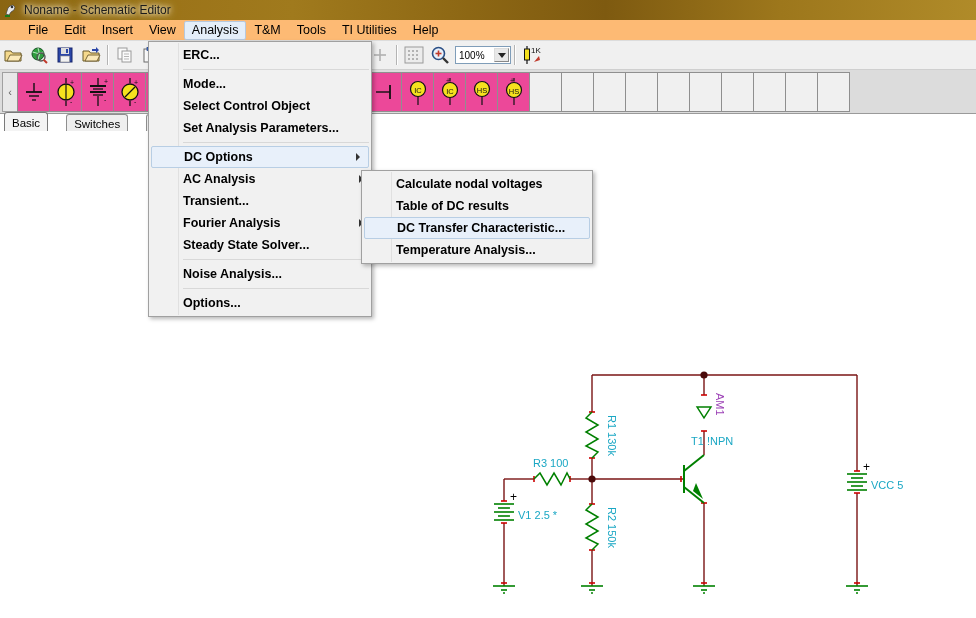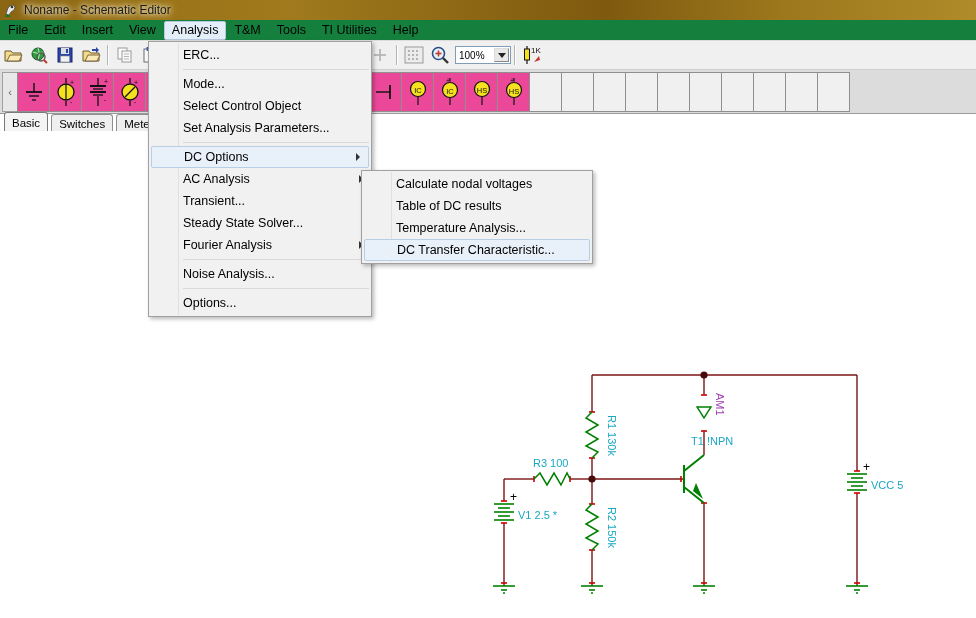--- a/index.html
+++ b/index.html
@@ -24,23 +24,23 @@
     flex: 0 0 auto; position: relative;
   }
   .title-text {
     font-size: 12px; color: #1b1b1b; white-space: nowrap;
     text-shadow: 0 0 4px rgba(255,245,215,0.95), 0 0 8px rgba(255,245,215,0.85), 0 0 12px rgba(255,240,200,0.6);
   }
 
   
   .menubar {
     position: absolute; left: 0; top: 20px; width: 976px; height: 21px;
-    background: #15803d;
+    background: #fdba74;
     border-bottom: 1px solid #dcdcdc;
-    display: flex; align-items: center; padding-left: 0;
+    display: flex; align-items: center; padding-left: 20px;
   }
   .menu-item {
     font-size: 12.5px; color: #000; padding: 2px 8px; height: 19px;
     line-height: 15px; white-space: nowrap; cursor: default;
   }
   .menu-item.active {
     background: #e4eef9;
     border: 1px solid #b6c8dd;
     border-radius: 2px;
     padding: 1px 7px;
@@ -89,21 +89,21 @@
   .pal-cell.empty { background: #f0f0f0; }
 
   
   .tabsrow {
     position: absolute; left: 0; top: 110px; width: 976px; height: 22px;
     display: flex; align-items: flex-end; padding-left: 4px;
   }
   .tab {
     height: 18px; padding: 0 7px; font-size: 11.5px; color: #000;
     background: #efefef; border: 1px solid #8f8f8f; border-bottom: none;
-    border-radius: 3px 3px 0 0; margin-right: 3px;
+    border-radius: 3px 3px 0 0; margin-right: 18px;
     display: flex; align-items: center; line-height: 16px;
   }
   .tab.sel { background: #f4f4f4; height: 20px; border-color: #7a7a7a; }
 
   
   .canvas {
     position: absolute; left: 0; top: 131px; width: 976px; height: 487px;
     background-color: #ffffff;
     background-image: radial-gradient(#b9b9b9 0.6px, transparent 0.7px);
     background-size: 10px 10px;
@@ -120,21 +120,21 @@
     padding: 2px 0;
     z-index: 50;
   }
   .dropdown .gutter {
     position: absolute; left: 1px; top: 1px; bottom: 1px; width: 29px;
     background: #f1f1f1; border-right: 1px solid #e0e0e0;
   }
   .dd-item {
     position: relative; height: 22px; padding-left: 34px; padding-right: 8px;
     font-size: 12.5px; color: #000; display: flex; align-items: center;
-    white-space: nowrap; z-index: 2;
+    white-space: nowrap; z-index: 2; font-weight: bold;
   }
   .dd-item.hl {
     background: #e8f0fa;
     border: 1px solid #b8cee4; border-radius: 2px;
     margin: 0 2px; padding-left: 32px; height: 22px;
   }
   .dd-sep { height: 1px; background: #d8d8d8; margin: 3px 2px 3px 34px; }
   .dd-arrow {
     position: absolute; right: 8px; top: 50%; transform: translateY(-50%);
     width: 0; height: 0;
@@ -599,34 +599,34 @@
 
     <div class="dd-item hl">
       <span>DC Options</span>
       <span class="dd-arrow"></span>
     </div>
     <div class="dd-item">
       <span>AC Analysis</span>
       <span class="dd-arrow"></span>
     </div>
     <div class="dd-item">Transient...</div>
-    <div class="dd-item">Steady State Solver...</div>
     <div class="dd-item">
       <span>Fourier Analysis</span>
       <span class="dd-arrow"></span>
     </div>
+    <div class="dd-item">Steady State Solver...</div>
     <div class="dd-sep"></div>
 
     <div class="dd-item">Noise Analysis...</div>
     <div class="dd-sep"></div>
 
     <div class="dd-item">Options...</div>
   </div>
 
   <div class="dropdown" style="left:361px; top:146px; width:232px;margin-top:24px;">
     <div class="gutter"></div>
     <div class="dd-item">Calculate nodal voltages</div>
     <div class="dd-item">Table of DC results</div>
+    <div class="dd-item hl">DC Transfer Characteristic...</div>
     <div class="dd-item">Temperature Analysis...</div>
-    <div class="dd-item hl">DC Transfer Characteristic...</div>
   </div>
 
 </div>
 
 </body></html>

